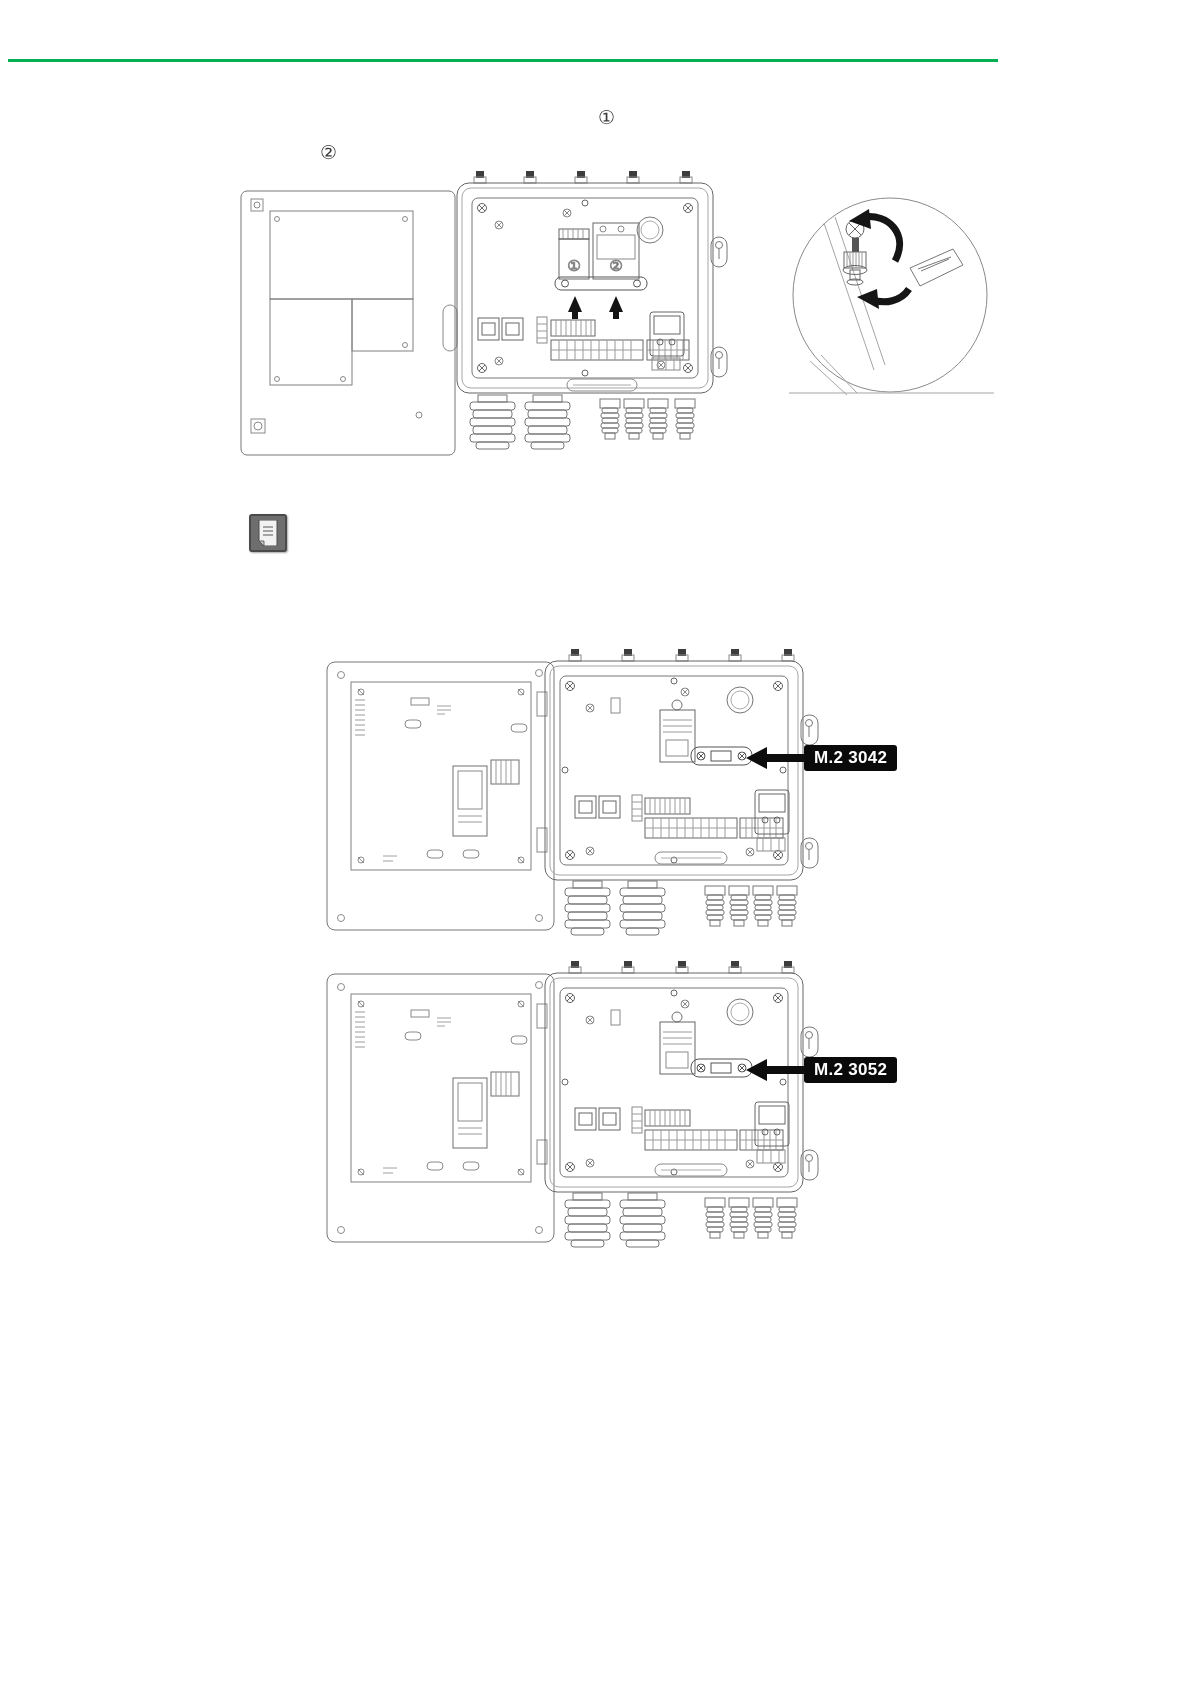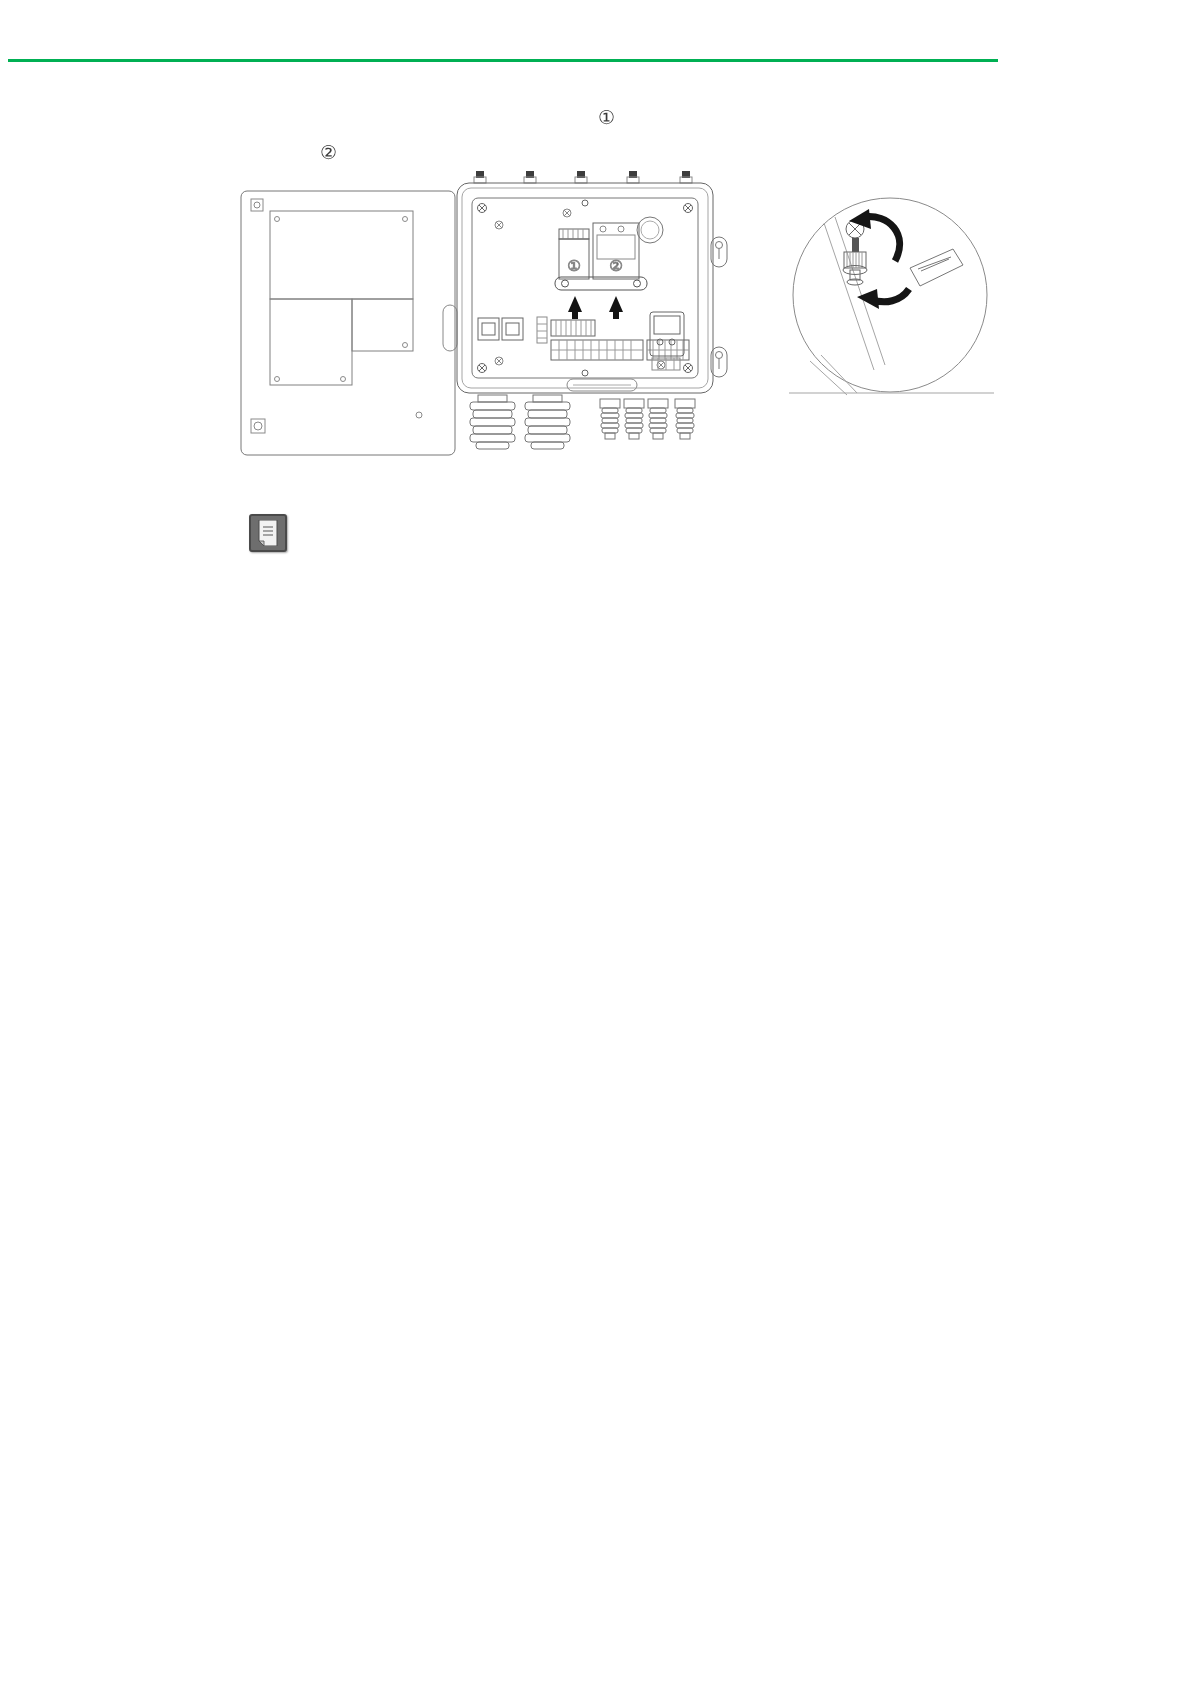--- a/index.html
+++ b/index.html
@@ -431,15 +431,37 @@
   </div>
 
   <div class="note-icon">
     <svg width="22" height="26" viewBox="0 0 22 26">
       <path d="M2 0 H20 V26 H7 L2 21 Z" fill="#f2f2f2" stroke="#4a4a4a" stroke-width="1"></path>
       <path d="M2 21 H7 V26 Z" fill="#c9c9c9" stroke="#4a4a4a" stroke-width="0.8"></path>
       <path d="M6 7 h10 M6 11 h10 M6 15 h10" stroke="#8a8a8a" stroke-width="1.6" fill="none"></path>
     </svg>
   </div>
 
-
+  <div class="figure" style="left:325px; top:648px; width:580px; height:290px;">
+    <svg width="580" height="290" viewBox="0 0 580 290">
+      <use href="#g-open-enclosure"></use>
+    </svg>
+    <div class="m2-callout" style="left:421px; top:97px;">
+      <svg width="58" height="26" viewBox="0 0 58 26">
+        <polygon points="0,13 21,2 21,9 58,9 58,17 21,17 21,24" fill="#0d0d0d"></polygon>
+      </svg>
+      <span class="m2-label" style="background: rgb(10, 10, 10); color: rgb(255, 255, 255);">M.2 3042</span>
+    </div>
+  </div>
+
+  <div class="figure" style="left:325px; top:960px; width:580px; height:290px;">
+    <svg width="580" height="290" viewBox="0 0 580 290">
+      <use href="#g-open-enclosure"></use>
+    </svg>
+    <div class="m2-callout" style="left:421px; top:97px;">
+      <svg width="58" height="26" viewBox="0 0 58 26">
+        <polygon points="0,13 21,2 21,9 58,9 58,17 21,17 21,24" fill="#0d0d0d"></polygon>
+      </svg>
+      <span class="m2-label" style="background: rgb(10, 10, 10); color: rgb(255, 255, 255);">M.2 3052</span>
+    </div>
+  </div>
 
 </div>
 
 </body></html>

